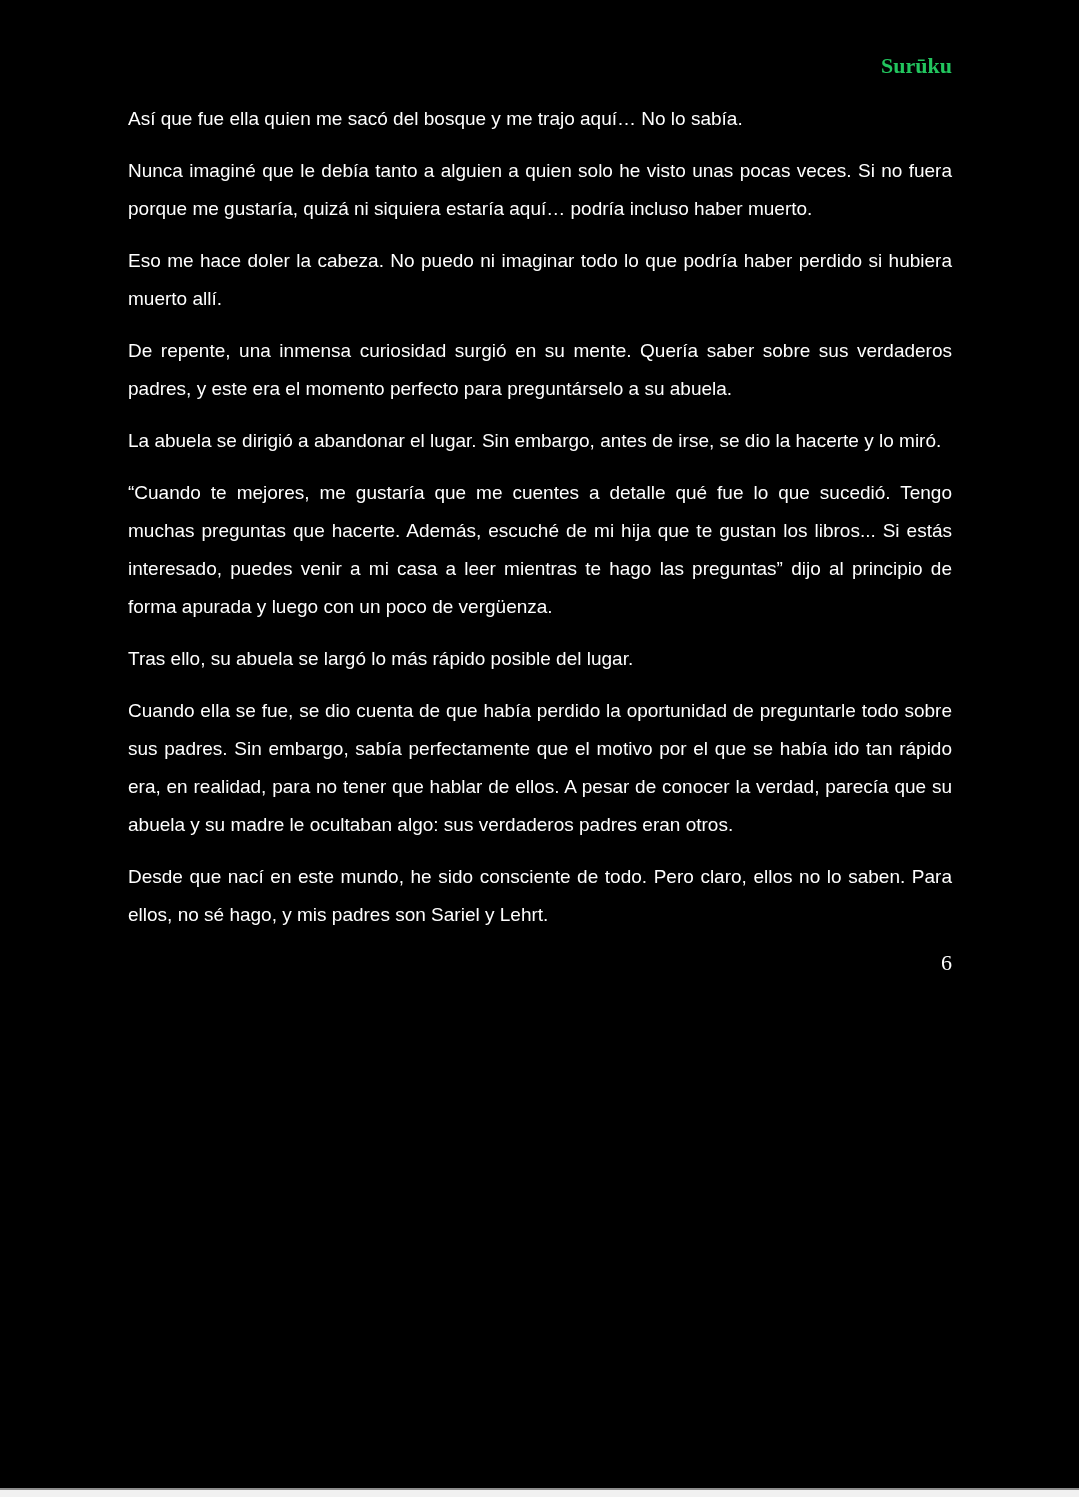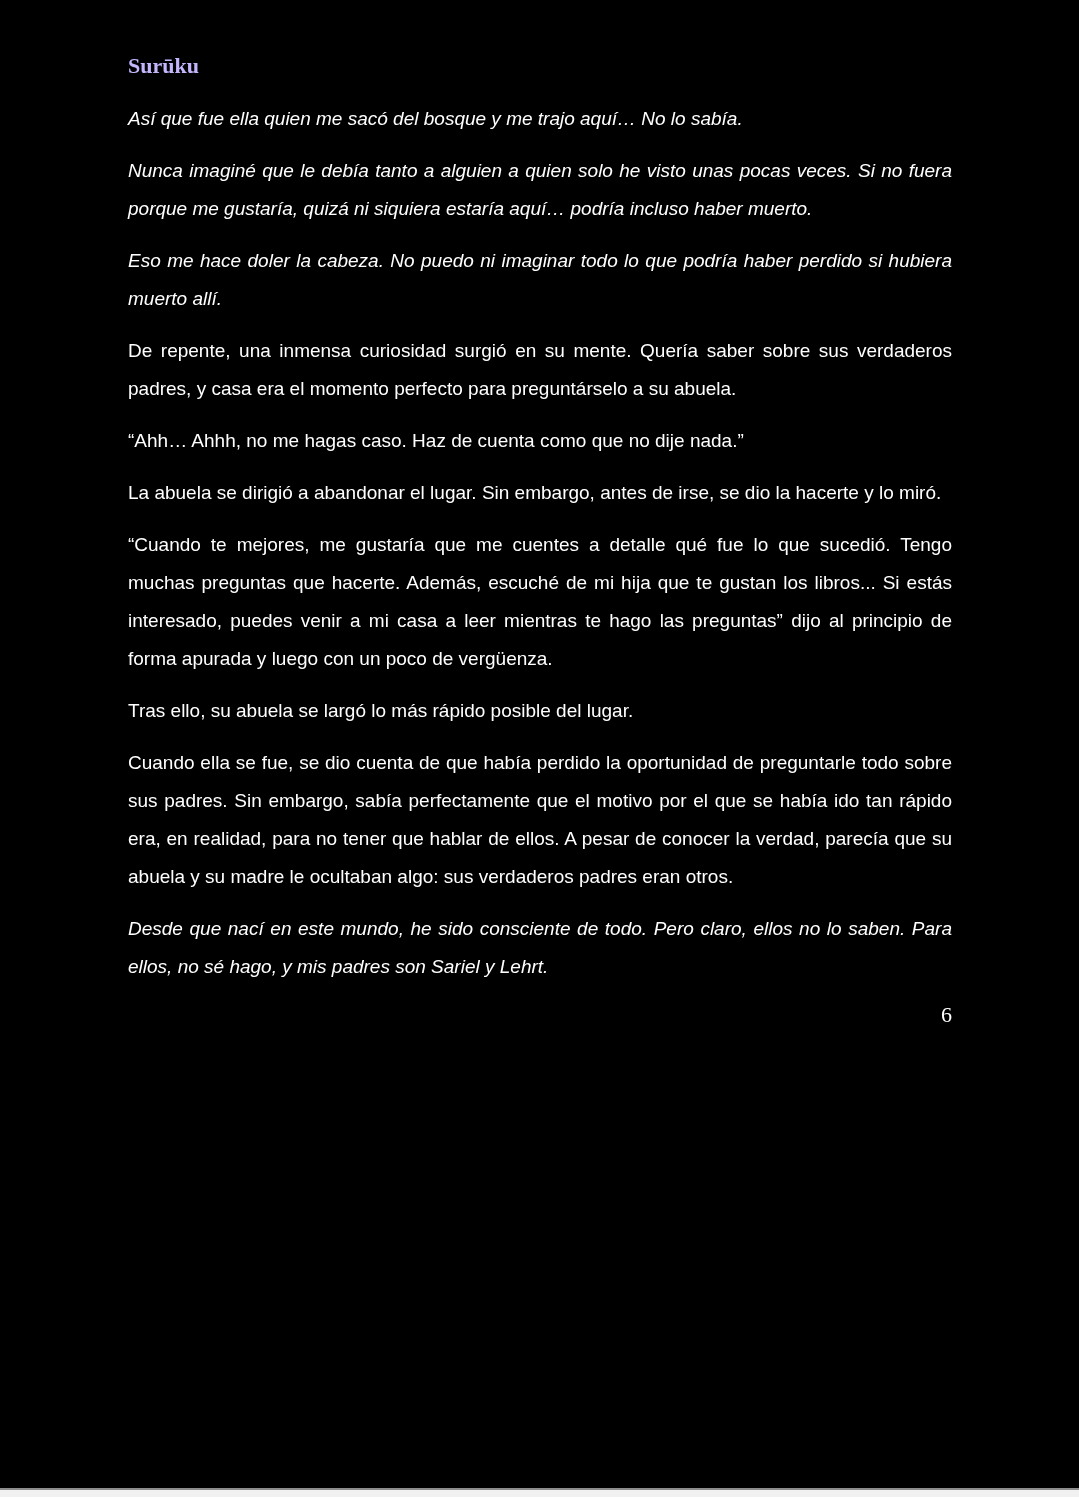--- a/index.html
+++ b/index.html
@@ -24,31 +24,31 @@
     box-sizing: border-box;
     padding: 51px 127px 0 128px;
     overflow: hidden;
   }
   .doc-title {
     font-family: "Liberation Serif", serif;
     font-weight: bold;
     font-size: 22px;
     line-height: 30px;
     margin: 0 0 19px 0;
-    color: #c4b5fd;
+    color: #22c55e;
+    text-align: right;
   }
   .para {
     font-size: 19px;
     line-height: 38px;
     margin: 0 0 14px 0;
     text-align: justify;
     color: #ffffff;
   }
   .para.italic {
-    font-style: italic;
   }
   .page-number {
     font-family: "Liberation Serif", serif;
     font-size: 22px;
     line-height: 30px;
     text-align: right;
     margin-top: 10px;
     color: #ffffff;
   }
   .viewer-bottom-strip {
@@ -65,22 +65,21 @@
 </head>
 <body>
 
 <div class="page">
   <h1 class="doc-title">Surūku</h1>
 
   <div id="paragraphs">
       <p class="para italic">Así que fue ella quien me sacó del bosque y me trajo aquí… No lo sabía.</p>
       <p class="para italic">Nunca imaginé que le debía tanto a alguien a quien solo he visto unas pocas veces. Si no fuera porque me gustaría, quizá ni siquiera estaría aquí… podría incluso haber muerto.</p>
       <p class="para italic">Eso me hace doler la cabeza. No puedo ni imaginar todo lo que podría haber perdido si hubiera muerto allí.</p>
-      <p class="para">De repente, una inmensa curiosidad surgió en su mente. Quería saber sobre sus verdaderos padres, y casa era el momento perfecto para preguntárselo a su abuela.</p>
-      <p class="para">“Ahh… Ahhh, no me hagas caso. Haz de cuenta como que no dije nada.”</p>
+      <p class="para">De repente, una inmensa curiosidad surgió en su mente. Quería saber sobre sus verdaderos padres, y este era el momento perfecto para preguntárselo a su abuela.</p>
       <p class="para">La abuela se dirigió a abandonar el lugar. Sin embargo, antes de irse, se dio la hacerte y lo miró.</p>
       <p class="para">“Cuando te mejores, me gustaría que me cuentes a detalle qué fue lo que sucedió. Tengo muchas preguntas que hacerte. Además, escuché de mi hija que te gustan los libros... Si estás interesado, puedes venir a mi casa a leer mientras te hago las preguntas” dijo al principio de forma apurada y luego con un poco de vergüenza.</p>
       <p class="para">Tras ello, su abuela se largó lo más rápido posible del lugar.</p>
       <p class="para">Cuando ella se fue, se dio cuenta de que había perdido la oportunidad de preguntarle todo sobre sus padres. Sin embargo, sabía perfectamente que el motivo por el que se había ido tan rápido era, en realidad, para no tener que hablar de ellos. A pesar de conocer la verdad, parecía que su abuela y su madre le ocultaban algo: sus verdaderos padres eran otros.</p>
       <p class="para italic">Desde que nací en este mundo, he sido consciente de todo. Pero claro, ellos no lo saben. Para ellos, no sé hago, y mis padres son Sariel y Lehrt.</p>
     </div>
 
   <div class="page-number">6</div>
 </div>
 

